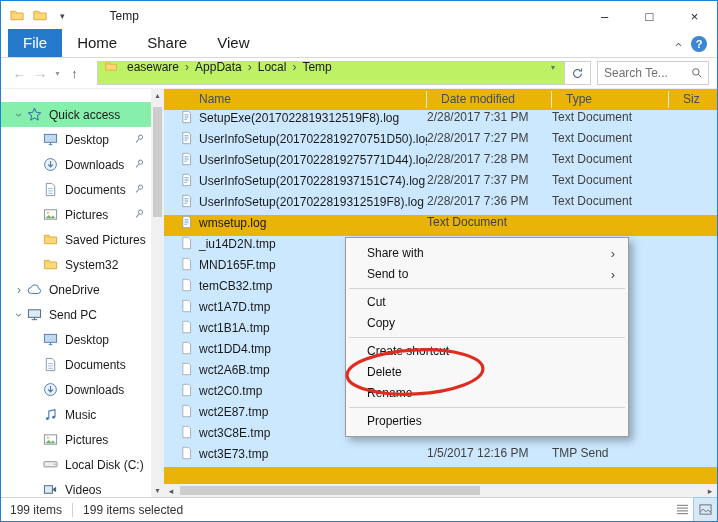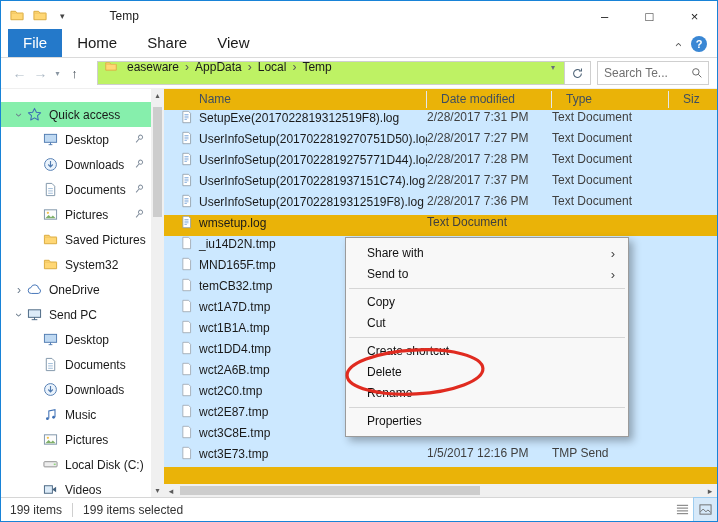--- a/index.html
+++ b/index.html
@@ -596,22 +596,22 @@
         <div class="hs-thumb"></div>
         <span class="hs-r">▸</span>
       </div>
     </div>
   </div>
 
   <div class="ctxmenu">
       <div class="m-item"><span class="m-label">Share with</span><span class="m-arrow">›</span></div>
       <div class="m-item"><span class="m-label">Send to</span><span class="m-arrow">›</span></div>
       <div class="m-sep"></div>
+      <div class="m-item"><span class="m-label">Cut</span></div>
       <div class="m-item"><span class="m-label">Copy</span></div>
-      <div class="m-item"><span class="m-label">Cut</span></div>
       <div class="m-sep"></div>
       <div class="m-item"><span class="m-label">Create shortcut</span></div>
       <div class="m-item"><span class="m-label">Delete</span></div>
       <div class="m-item"><span class="m-label">Rename</span></div>
       <div class="m-sep"></div>
       <div class="m-item"><span class="m-label">Properties</span></div>
     </div>
   <svg class="redcircle" width="148" height="54" viewBox="0 0 148 54">
     <ellipse cx="72" cy="27" rx="68" ry="22" fill="none" stroke="#e02b20" stroke-width="3.2" transform="rotate(-3 72 27)"></ellipse>
   </svg>

